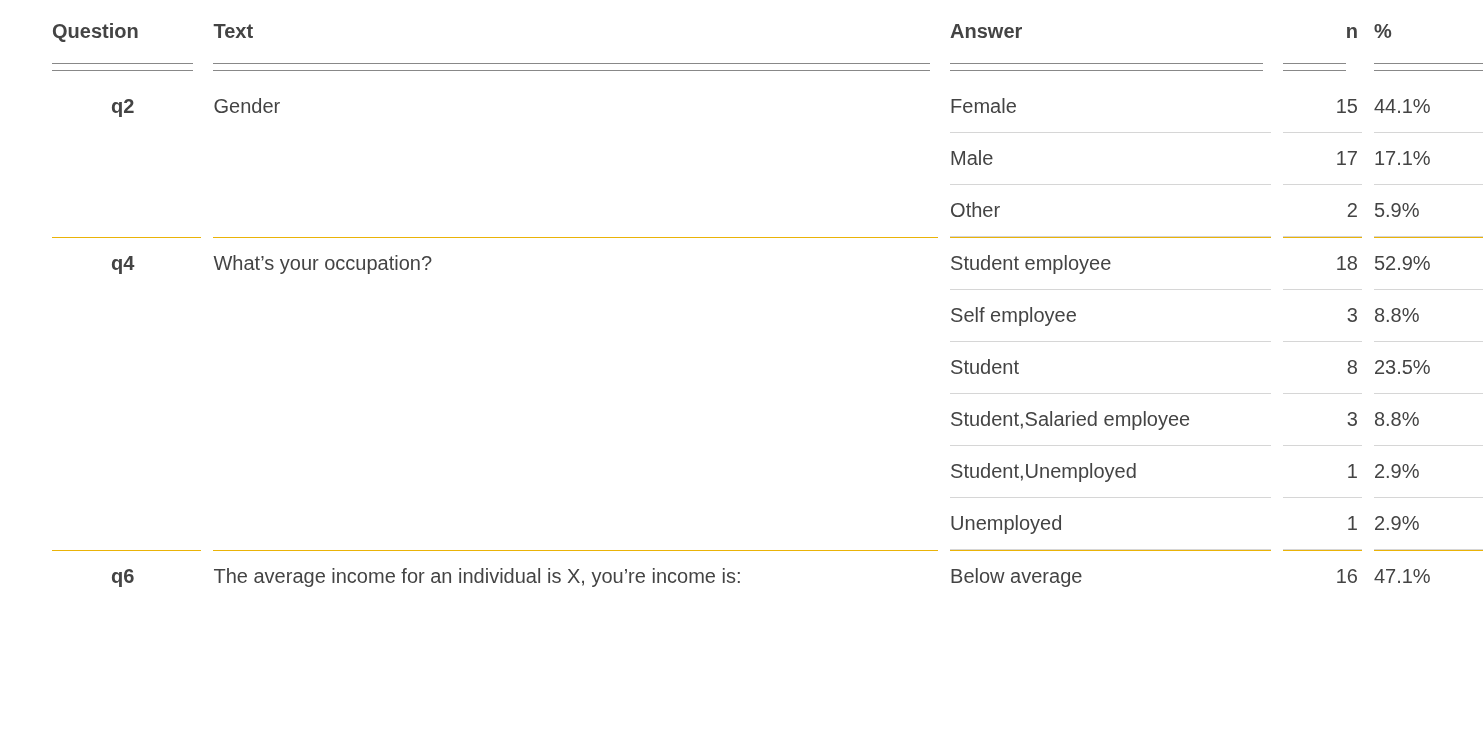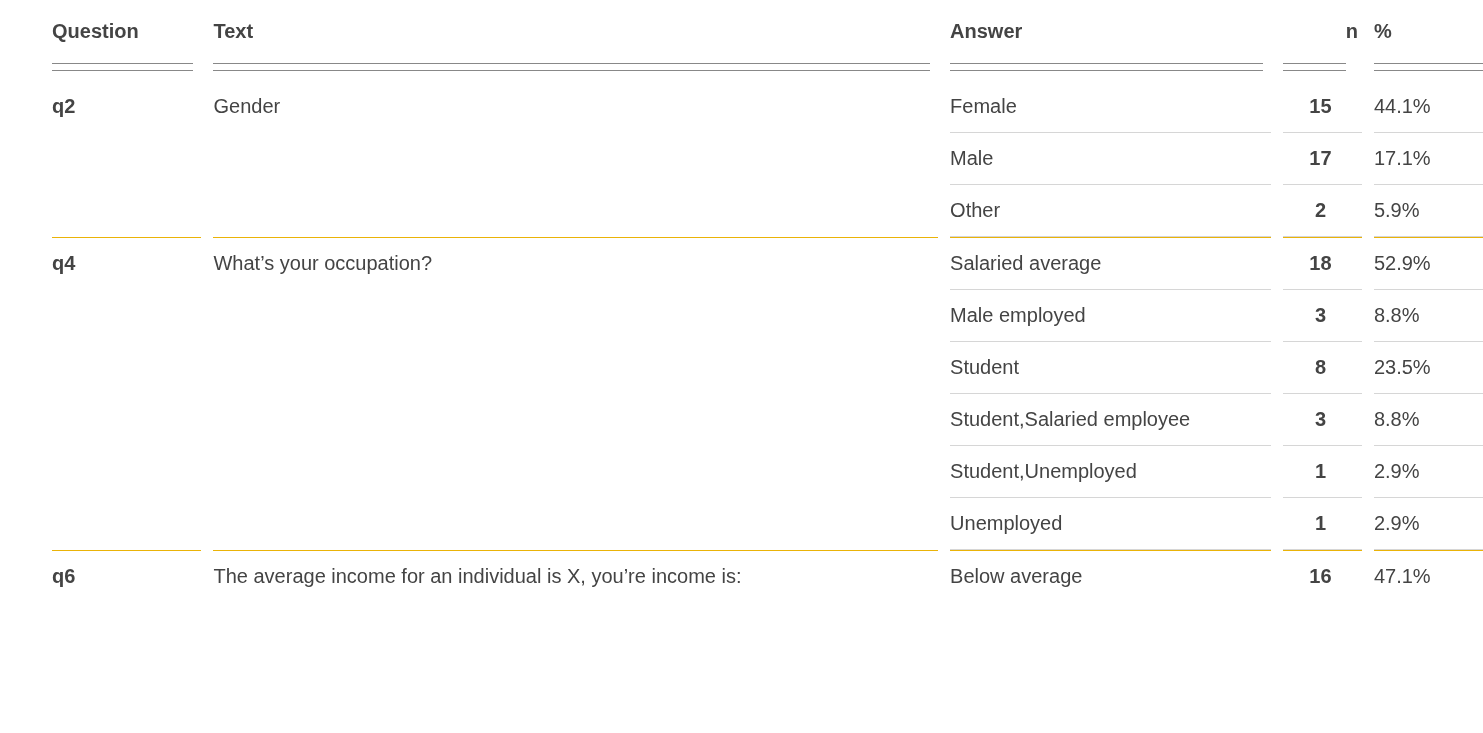--- a/index.html
+++ b/index.html
@@ -56,22 +56,22 @@
   td {
     vertical-align: top;
     padding: 0;
     color: #444444;
     font-size: 20px;
   }
   td .pad {
     padding: 14px 8px 14px 0;
     margin-right: 12px;
   }
-  td.qcell .pad { font-weight: 700; }
-  td.ncell .pad { text-align: center; padding-right: 4px; font-weight: bold; }
+  td.qcell .pad { font-weight: 700; text-align: center; }
+  td.ncell .pad { text-align: right; padding-right: 4px; }
 
   
   .ans-border .pad { border-bottom: 1px solid #d6d6d6; }
 
   
   .group-top .pad { border-top: 1px solid #eab308; }
 
   
   .col-pct-cell .pad, th.pct .hdr-rule, th.pct .hdr-rule-b { margin-right: 0; }
 
@@ -172,32 +172,32 @@
     </tr>
 
     <tr class="group-top">
       <td class="qcell" rowspan="6">
             <div class="pad">q4</div>
           </td>
       <td rowspan="6">
             <div class="pad">What’s your occupation?</div>
           </td>
       <td class="ans-border">
-            <div class="pad">Salaried average</div>
+            <div class="pad">Student employee</div>
           </td>
       <td class="ncell ans-border">
             <div class="pad">18</div>
           </td>
       <td class="col-pct-cell ans-border">
             <div class="pad">52.9%</div>
           </td>
     </tr>
     <tr>
       <td class="ans-border">
-            <div class="pad">Male employed</div>
+            <div class="pad">Self employee</div>
           </td>
       <td class="ncell ans-border">
             <div class="pad">3</div>
           </td>
       <td class="col-pct-cell ans-border">
             <div class="pad">8.8%</div>
           </td>
     </tr>
     <tr>
       <td class="ans-border">

